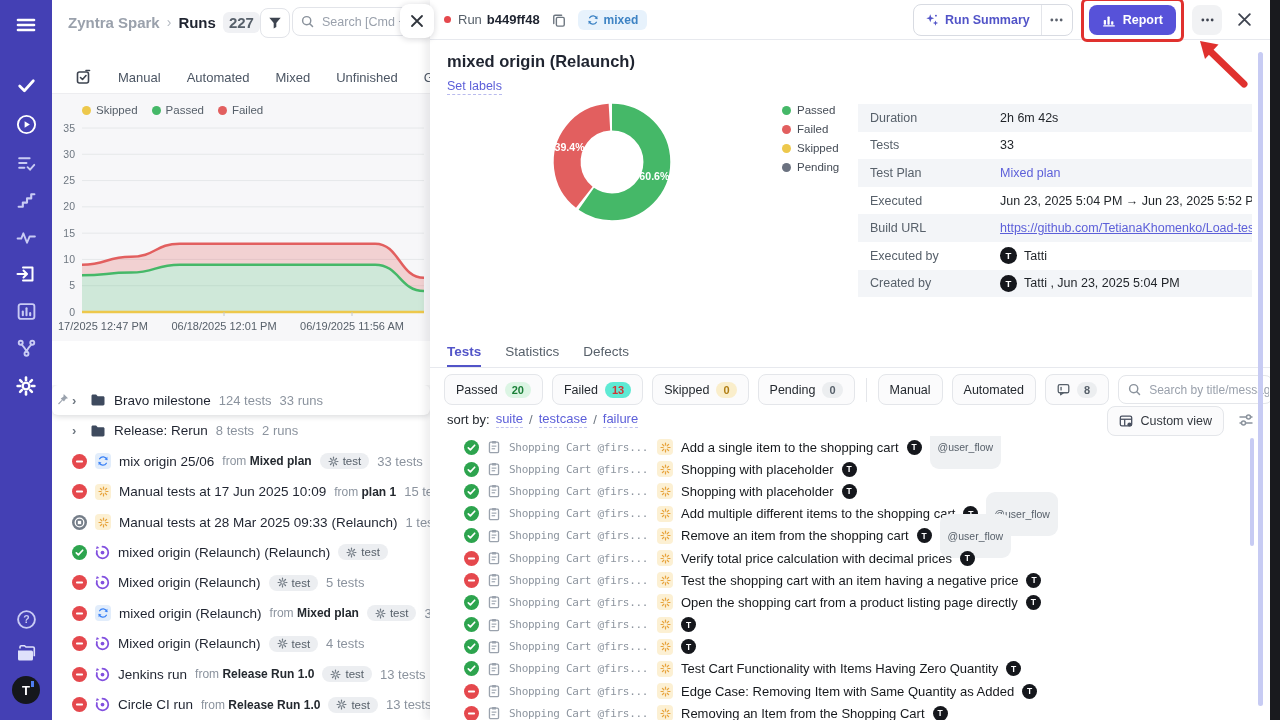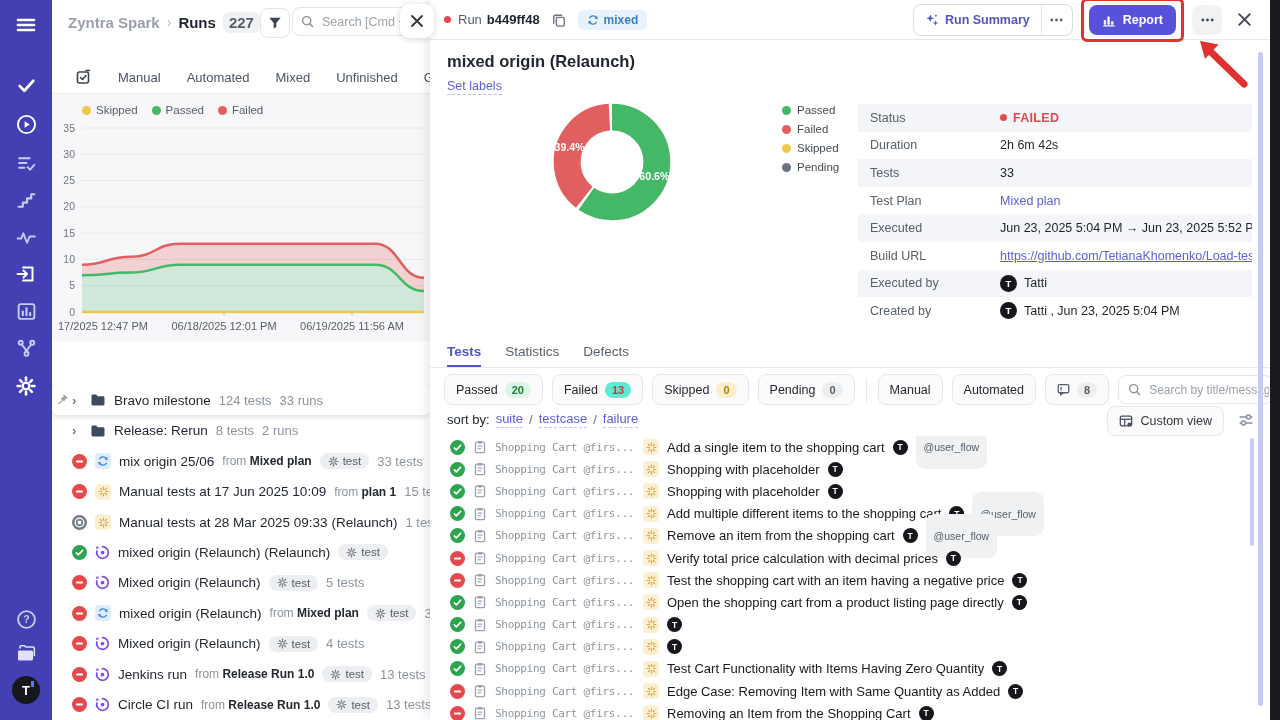--- a/index.html
+++ b/index.html
@@ -134,21 +134,21 @@
   .dp-search input::placeholder{color:#9aa1ac;}
   
   .sort-row{position:absolute;left:17px;top:411px;display:flex;align-items:center;gap:6px;font-size:13px;color:#24292f;}
   .sort-link{color:#5c5fd9;cursor:pointer;border-bottom:1px dashed #c3c5f0;padding-bottom:1px;}
   .sort-sep{color:#6e7781;}
   .custom-view{position:absolute;right:46px;top:406px;display:flex;align-items:center;gap:7px;
                border:1px solid #e4e6ea;border-radius:8px;height:28px;padding:0 11px;background:#fbfbfc;
                font-size:12.5px;color:#33383f;cursor:pointer;}
   .sliders-btn{position:absolute;right:16px;top:412px;color:#8a929c;cursor:pointer;}
   
-  .tests-list{position:absolute;left:0;top:436px;width:822px;height:284px;overflow:hidden;
+  .tests-list{position:absolute;left:14px;top:436px;width:822px;height:284px;overflow:hidden;
               display:flex;flex-direction:column;}
   .test-row{height:22.2px;flex:none;display:flex;align-items:center;gap:8px;padding-left:20px;
             box-sizing:border-box;cursor:pointer;white-space:nowrap;}
   .test-suite{font-family:"DejaVu Sans Mono",monospace;font-size:11px;letter-spacing:-0.3px;color:#8d959f;
               width:140px;overflow:hidden;flex:none;}
   .test-title{font-size:13px;color:#16191d;}
   .tag-pill{background:#eff1f3;border-radius:9px;padding:16px 8px;font-size:10.5px;color:#57606a;}
   .t-avatar{width:15px;height:15px;border-radius:50%;background:#15171c;color:#fff;display:inline-flex;
             align-items:center;justify-content:center;font-size:8.5px;font-weight:bold;flex:none;}
   
@@ -838,30 +838,20 @@
       </span>
 
       <span class="dl-item">
         <span class="dl-dot" style="background: rgb(107, 114, 128);"></span>
         <span>Pending</span>
       </span>
     </div>
 
   <div class="dt">
 
-      <div class="dt-row">
-        <span class="dt-label">Status</span>
-        <span class="dt-value">
-          <span class="v-status">
-            <span class="dot red"></span>
-            <span class="failed-text">FAILED</span>
-          </span>
-
-        </span>
-      </div>
 
       <div class="dt-row">
         <span class="dt-label">Duration</span>
         <span class="dt-value">
 
           <span class="v-text">2h 6m 42s</span>
         </span>
       </div>
 
       <div class="dt-row">

